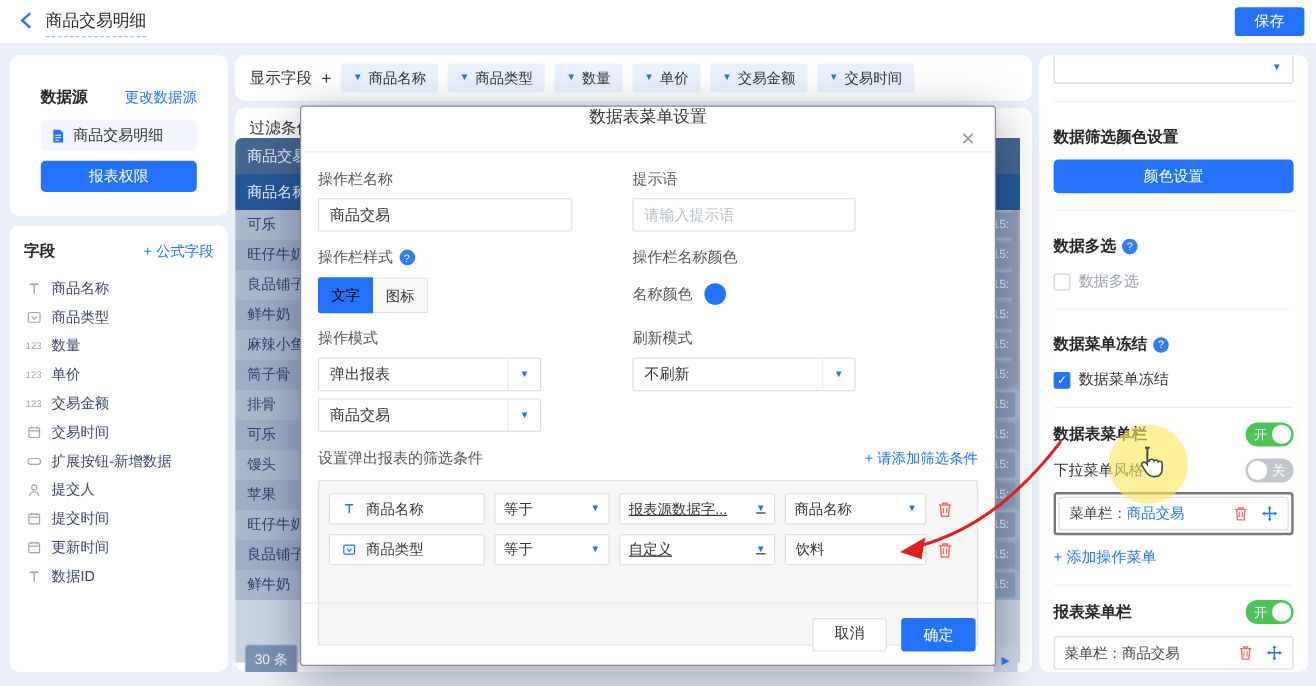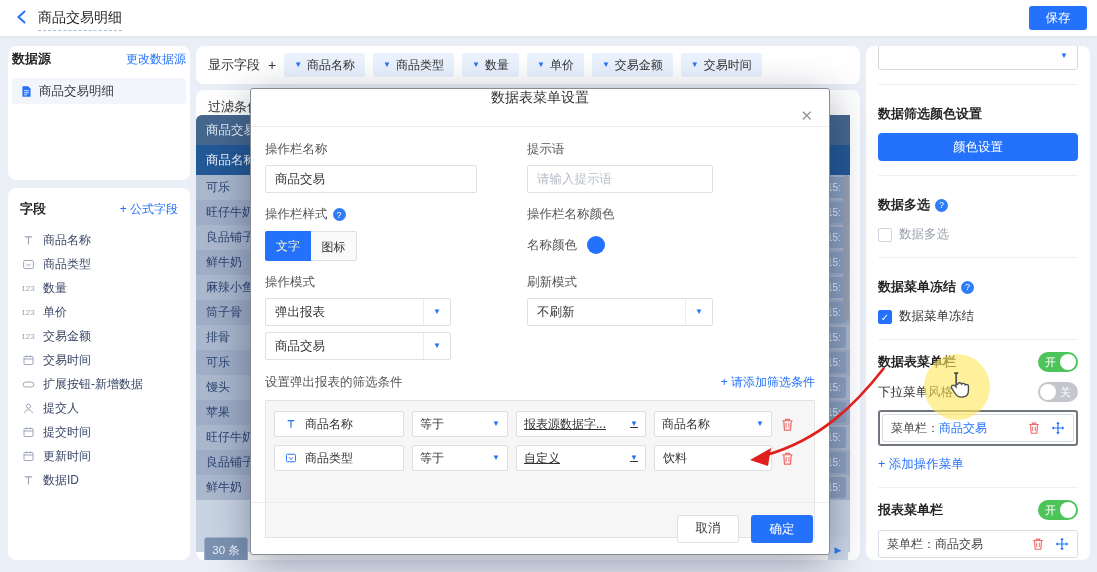--- a/index.html
+++ b/index.html
@@ -10,21 +10,21 @@
   
   .topbar { position:absolute; left:0; top:0; width:1097px; height:36px; background:#fff; box-shadow:0 1px 2px rgba(0,0,0,.05); z-index:5; }
   .back { position:absolute; left:14px; top:9px; width:16px; height:16px; cursor:pointer; }
   .pg-title { position:absolute; left:38px; top:9px; font-size:14px; color:#262626; border-bottom:1px dashed #a9bcd8; padding-bottom:3px; }
   .btn-blue { background:#2472fc; color:#fff; border:none; border-radius:3px; font-size:12.5px; text-align:center; cursor:pointer; font-family:inherit; }
   .save-btn { position:absolute; right:10px; top:6px; width:58px; height:24px; line-height:24px; }
 
   .card { position:absolute; background:#fff; border-radius:8px; }
 
   
-  .lcard1 { left:8px; top:46px; width:182px; height:134px; padding:4px; }
+  .lcard1 { left:8px; top:46px; width:182px; height:134px; padding:26px; }
   .lcard2 { left:8px; top:188px; width:182px; height:372px; padding:12px; }
   .hdr-row { display:flex; justify-content:space-between; align-items:center; }
   .bold13 { font-size:13px; font-weight:bold; color:#262626; }
   .link { color:#2472fc; cursor:pointer; font-size:12px; }
   .ds-item { margin-top:10px; height:26px; background:#f2f6fc; border-radius:4px; display:flex; align-items:center; gap:6px; padding:0 8px; font-size:12.5px; color:#333; cursor:pointer; }
   .perm-btn { margin-top:8px; width:100%; height:26px; line-height:26px; border-radius:4px; }
   .mt12 { margin-top:12px; }
   .fld-list { margin-top:10px; }
   .fld { height:24px; display:flex; align-items:center; gap:7px; color:#3a4766; font-size:12px; cursor:pointer; }
   .fic { width:16px; height:16px; flex:none; display:flex; align-items:center; justify-content:center; color:#9aa4b5; font-size:8px; }
@@ -83,21 +83,21 @@
   .m-close { margin-left:auto; color:#999; font-size:15px; cursor:pointer; }
   .m-body { padding:14px 14px 0 14px; position:relative; }
   .mrow { display:flex; }
   .mcol-l { width:250px; flex:none; }
   .mcol-r { margin-left:12px; width:200px; flex:none; }
   .m-lbl { font-size:12.5px; color:#555; display:flex; align-items:center; gap:5px; }
   .m-input { margin-top:7px; width:212px; height:28px; border:1px solid #dcdfe6; border-radius:2px; padding:0 9px; font-size:12.5px; color:#333; font-family:inherit; }
   .m-input::placeholder { color:#b6bcc6; }
   .m-input.w186 { width:186px; }
   .seg { margin-top:8px; display:flex; }
-  .seg-on { width:46px; height:30px; line-height:30px; text-align:center; background:#2472fc; color:#fef9c3; border-radius:2px 0 0 2px; cursor:pointer; }
+  .seg-on { width:46px; height:30px; line-height:30px; text-align:center; background:#2472fc; color:#000000; border-radius:2px 0 0 2px; cursor:pointer; }
   .seg-off { width:46px; height:30px; line-height:30px; text-align:center; background:#fafafa; color:#333; border:1px solid #dcdfe6; border-left:none; border-radius:0 2px 2px 0; cursor:pointer; }
   .clr-row { margin-top:13px; display:flex; align-items:center; gap:10px; font-size:12.5px; color:#555; }
   .dot { width:18px; height:18px; border-radius:50%; background:#2472fc; cursor:pointer; }
   .dd { margin-top:7px; width:186px; height:28px; border:1px solid #dcdfe6; border-radius:2px; display:flex; align-items:center; padding:0 0 0 9px; font-size:12.5px; color:#333; cursor:pointer; background:#fff; }
   .dd .dd-c { margin-left:auto; border-left:1px solid #ebedf0; align-self:stretch; display:flex; align-items:center; padding:0 9px; }
   .dd.mt6 { margin-top:6px; }
   .fsec { margin-top:14px; display:flex; justify-content:space-between; align-items:center; }
   .cond-box { margin-top:9px; height:138px; background:#f6f6f6; border:1px solid #e3e3e3; padding:10px 8px; }
   .crow { display:flex; gap:8px; align-items:center; margin-bottom:8px; }
   .cfield { width:130px; height:26px; background:#fff; border:1px solid #dcdfe6; border-radius:2px; display:flex; align-items:center; gap:6px; padding:0 8px; font-size:12px; color:#333; }
@@ -132,20 +132,21 @@
       <span class="bold13">数据源</span>
       <span class="link">更改数据源</span>
     </div>
     <div class="ds-item">
       <svg width="13" height="13" viewBox="0 0 16 16">
           <path d="M3 1.5h7l3 3v10H3z" fill="#2472fc"></path>
           <path d="M5 7h6M5 9.5h6M5 12h4" stroke="#fff" stroke-width="1"></path>
         </svg>
       <span>商品交易明细</span>
     </div>
+    <button class="btn-blue perm-btn">报表权限</button>
   </div>
 
   <div class="card lcard2">
     <div class="hdr-row">
       <span class="bold13">字段</span>
       <span class="link">+ 公式字段</span>
     </div>
     <div class="fld-list">
       <div class="fld">
           <span class="fic">

